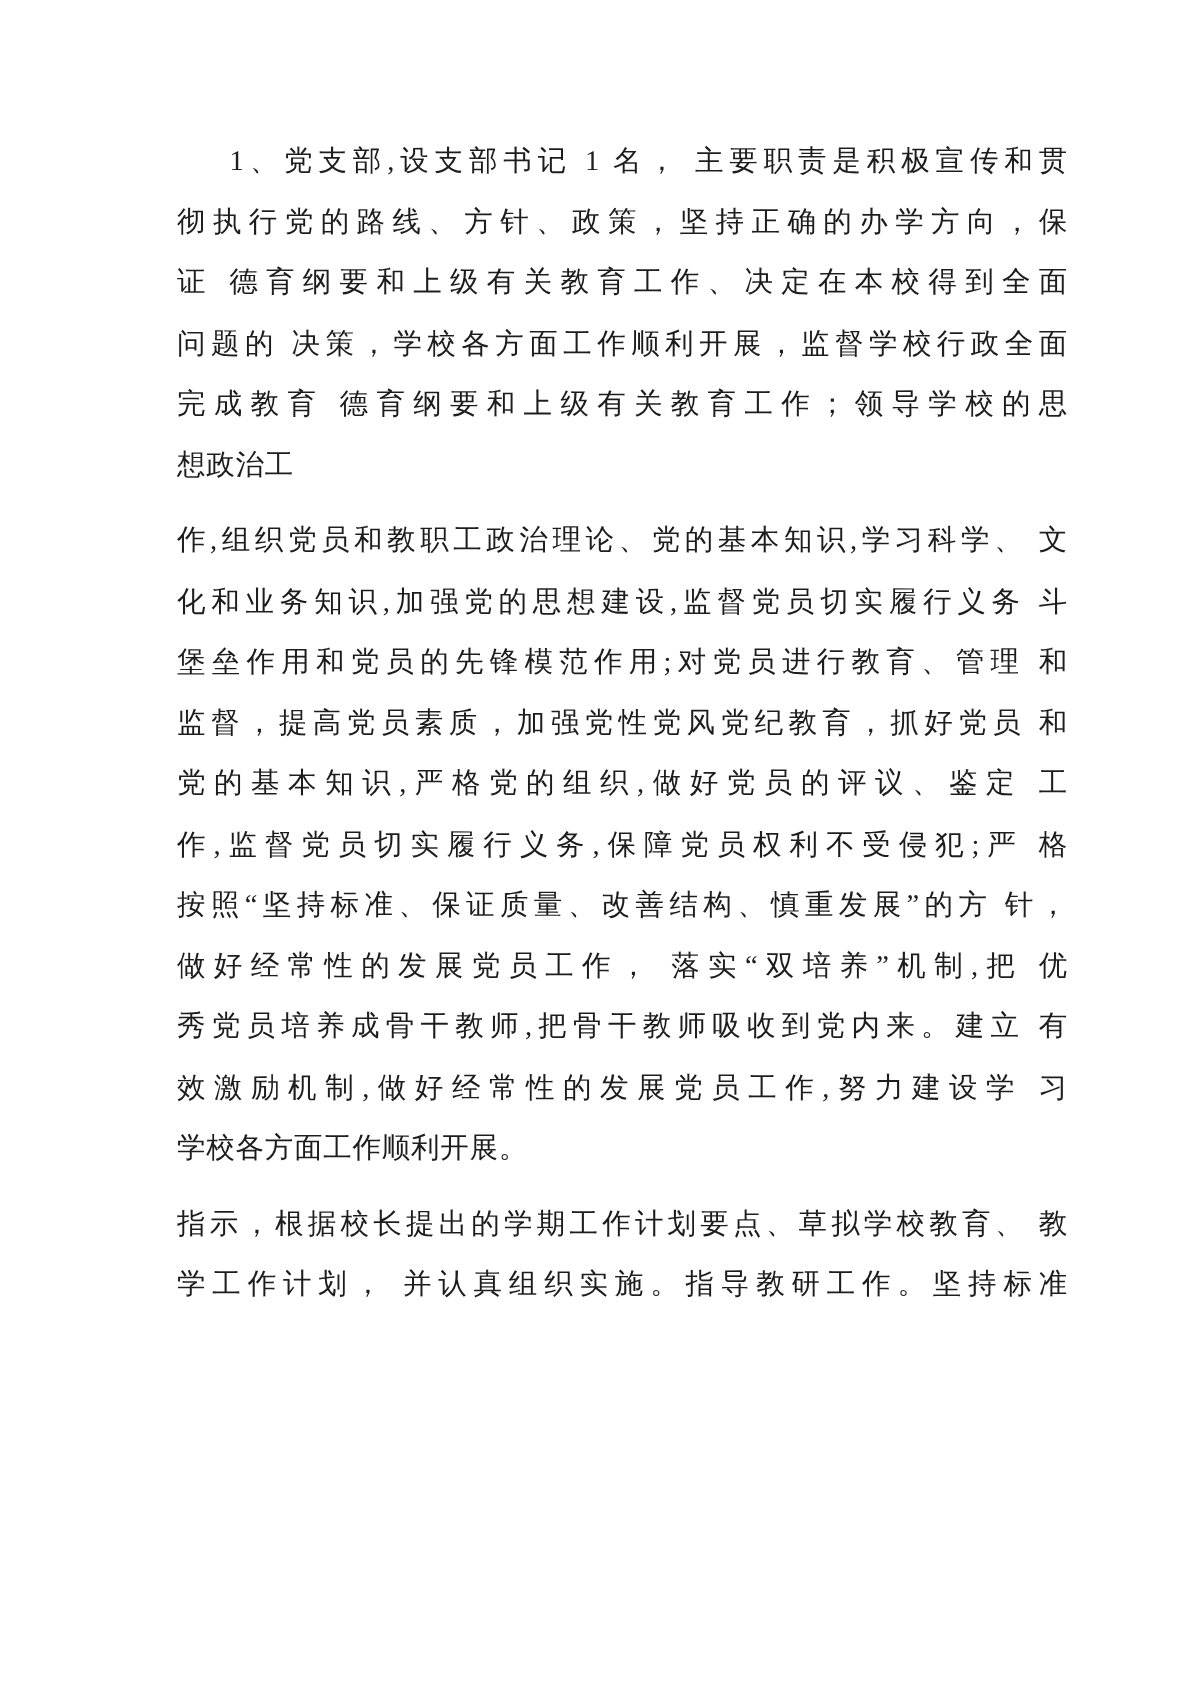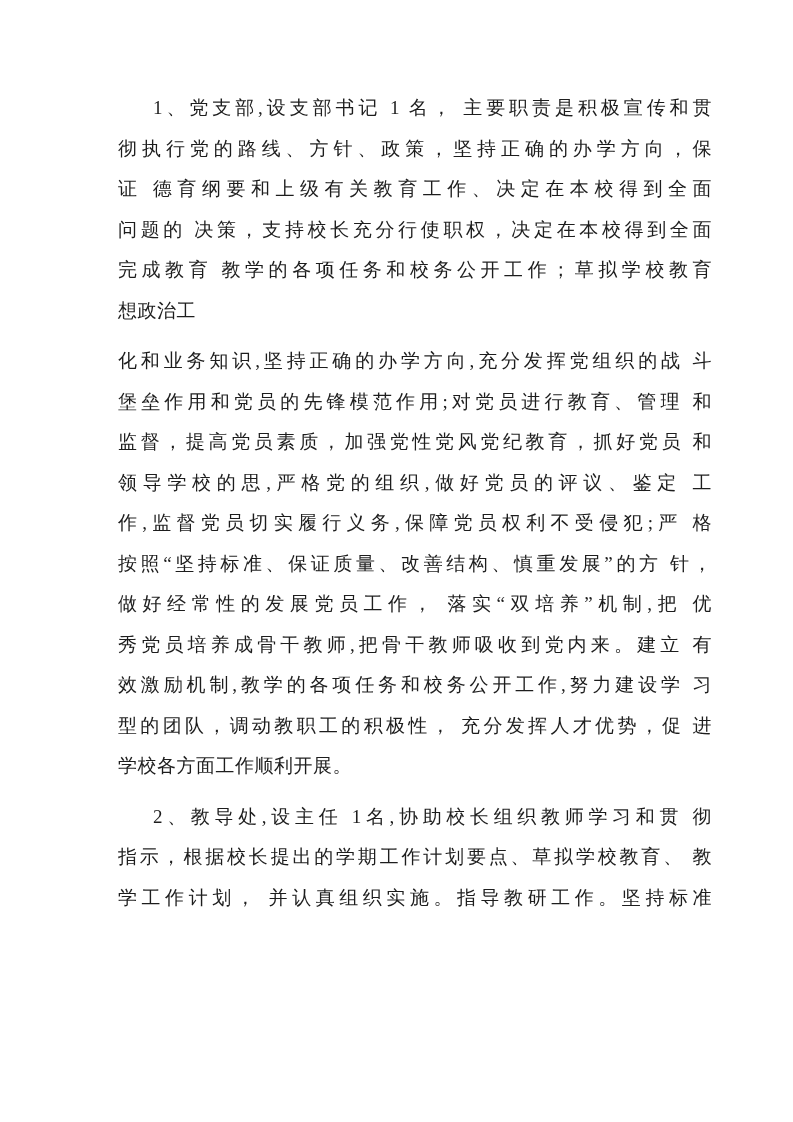--- a/index.html
+++ b/index.html
@@ -48,39 +48,38 @@
 </head>
 <body>
 
 <div class="page">
   <div class="content">
 
     <div class="para">
       <div class="line indent">1、党支部,设支部书记 1 名， 主要职责是积极宣传和贯</div>
       <div class="line">彻执行党的路线、方针、政策，坚持正确的办学方向，保</div>
       <div class="line">证 德育纲要和上级有关教育工作、决定在本校得到全面</div>
-      <div class="line">问题的 决策，支持校长充分行使职权，决定在本校得到全面</div>
-      <div class="line">完成教育 教学的各项任务和校务公开工作；草拟学校教育</div>
+      <div class="line">问题的 决策，学校各方面工作顺利开展，监督学校行政全面</div>
+      <div class="line">完成教育 德育纲要和上级有关教育工作；领导学校的思</div>
       <div class="line end">想政治工</div>
     </div>
 
     <div class="para">
-      <div class="line">化和业务知识,坚持正确的办学方向,充分发挥党组织的战 斗</div>
+      <div class="line">作,组织党员和教职工政治理论、党的基本知识,学习科学、 文</div>
+      <div class="line">化和业务知识,加强党的思想建设,监督党员切实履行义务 斗</div>
       <div class="line">堡垒作用和党员的先锋模范作用;对党员进行教育、管理 和</div>
       <div class="line">监督，提高党员素质，加强党性党风党纪教育，抓好党员 和</div>
-      <div class="line">领导学校的思,严格党的组织,做好党员的评议、鉴定 工</div>
+      <div class="line">党的基本知识,严格党的组织,做好党员的评议、鉴定 工</div>
       <div class="line">作,监督党员切实履行义务,保障党员权利不受侵犯;严 格</div>
       <div class="line">按照“坚持标准、保证质量、改善结构、慎重发展”的方 针，</div>
       <div class="line">做好经常性的发展党员工作， 落实“双培养”机制,把 优</div>
       <div class="line">秀党员培养成骨干教师,把骨干教师吸收到党内来。建立 有</div>
-      <div class="line">效激励机制,教学的各项任务和校务公开工作,努力建设学 习</div>
-      <div class="line">型的团队，调动教职工的积极性， 充分发挥人才优势，促 进</div>
+      <div class="line">效激励机制,做好经常性的发展党员工作,努力建设学 习</div>
       <div class="line end">学校各方面工作顺利开展。</div>
     </div>
 
     <div class="para">
-      <div class="line indent">2、教导处,设主任 1名,协助校长组织教师学习和贯 彻</div>
       <div class="line">指示，根据校长提出的学期工作计划要点、草拟学校教育、 教</div>
       <div class="line">学工作计划， 并认真组织实施。指导教研工作。坚持标准</div>
     </div>
 
   </div>
 </div>
 
 </body></html>

